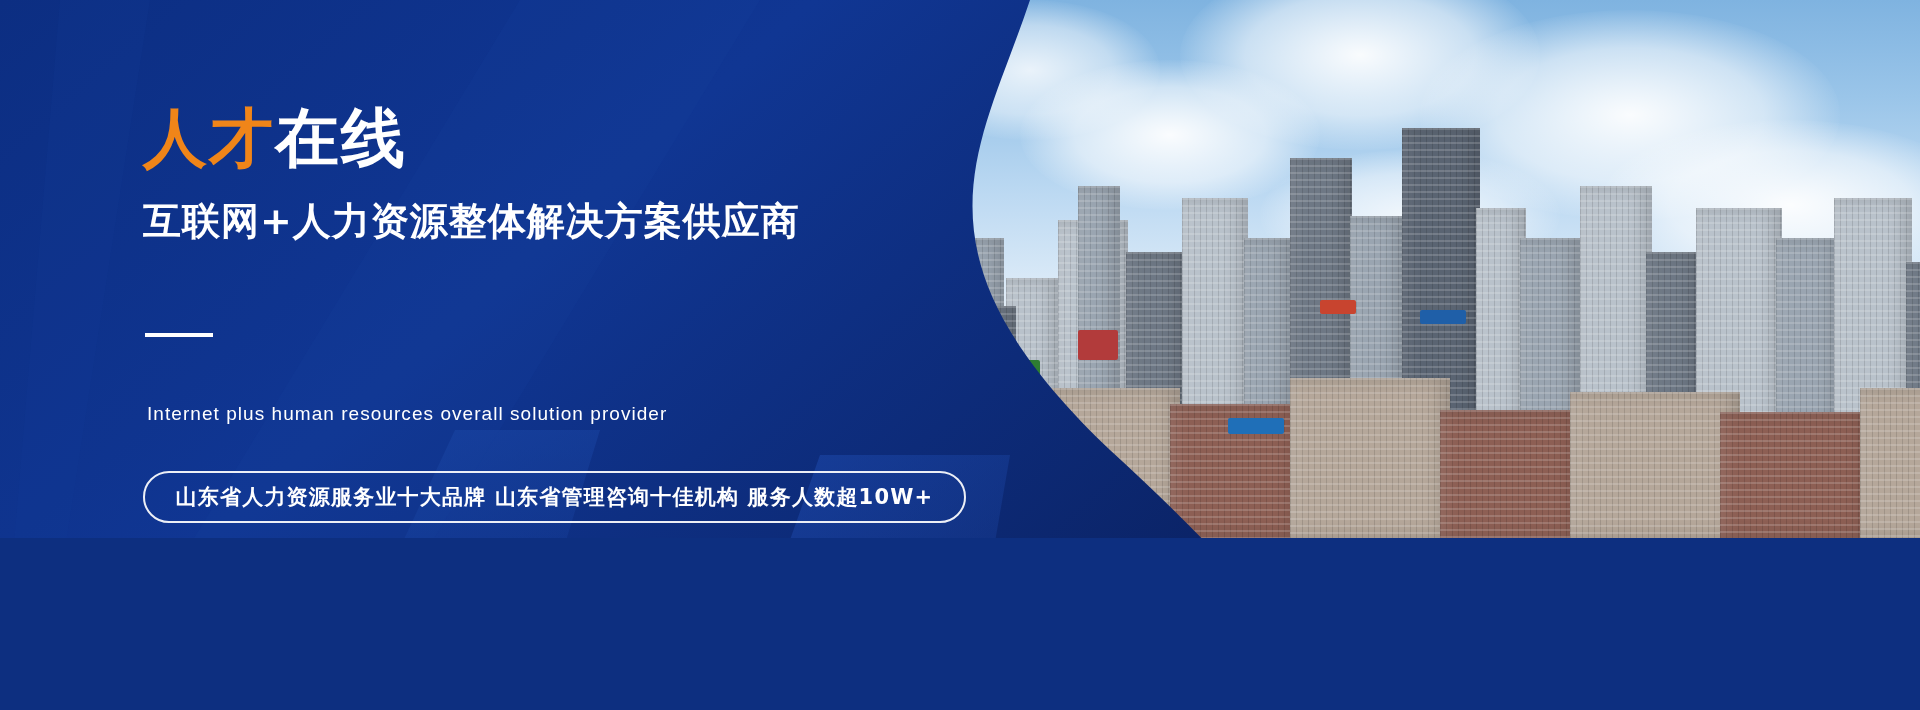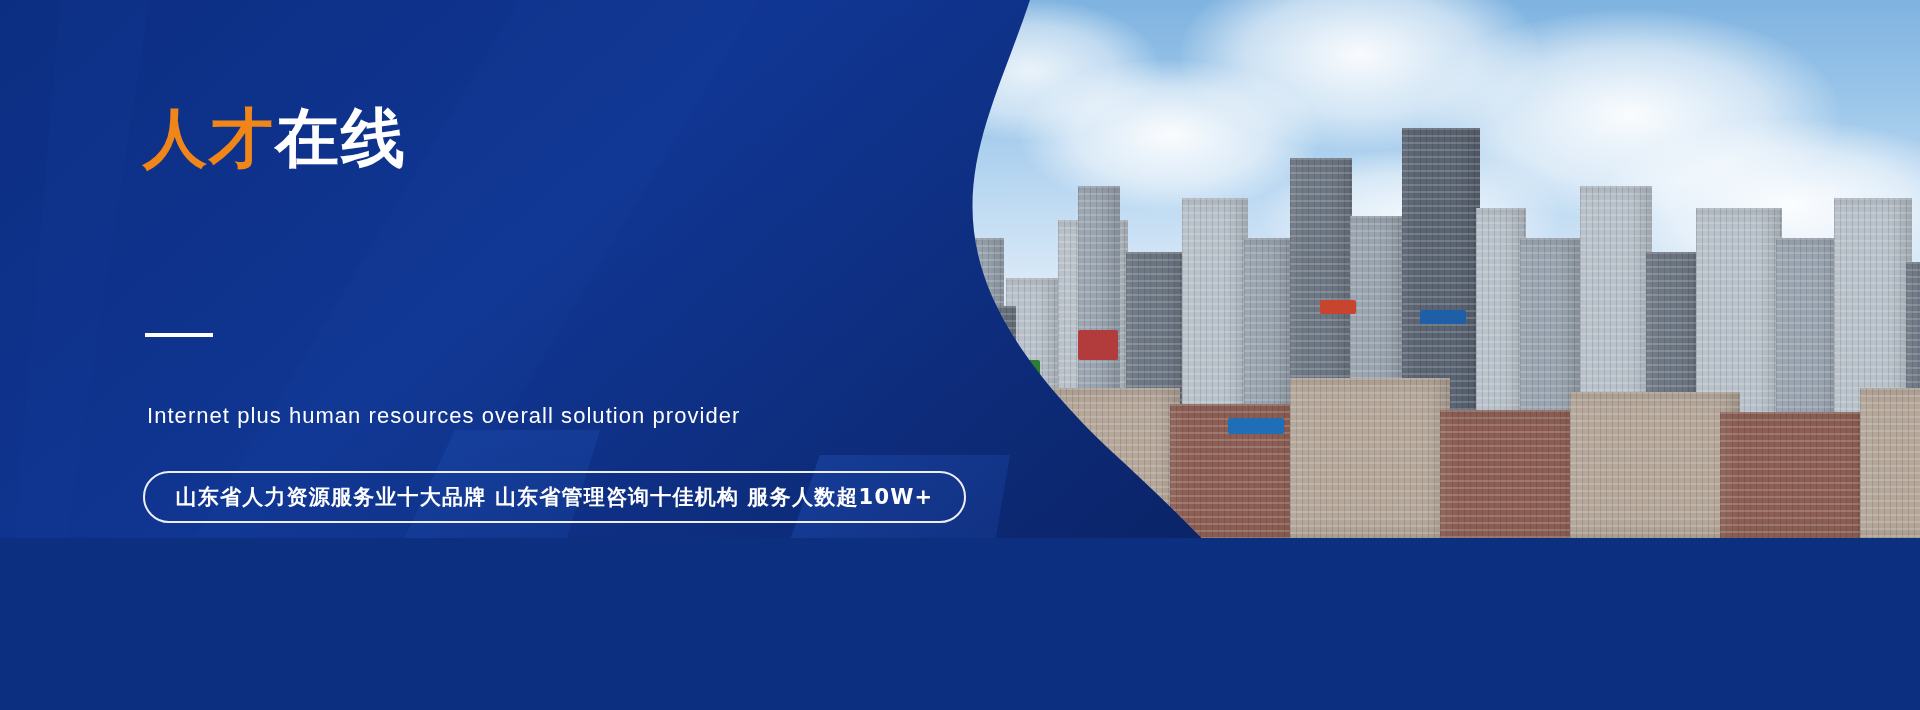--- a/index.html
+++ b/index.html
@@ -112,21 +112,21 @@
   }
 
   .en-title {
     position:absolute; top:358px; left:0;
     font-size:27px; color:#ffffff; font-weight:400;
     letter-spacing:3.2px; white-space:nowrap;
   }
 
   .en-sub {
     position:absolute; top:403px; left:4px;
-    font-size:22px; color:#ffffff; font-weight:400;
+    font-size:19px; color:#ffffff; font-weight:400;
     letter-spacing:1.05px; white-space:nowrap;
   }
 
   .badge {
     position:absolute; top:471px; left:0;
     width:823px; height:52px;
     border:2px solid rgba(255,255,255,.92);
     border-radius:26px;
     display:flex; align-items:center; justify-content:center;
   }
@@ -222,20 +222,21 @@
 
       <path d="M520,0 L760,0 L330,710 L90,710 Z" fill="#16429D" opacity="0.22"></path>
       <path d="M60,0 L150,0 L40,710 L0,710 Z" fill="#16429D" opacity="0.14"></path>
     </svg>
   </div>
 
   <div class="content">
 
     <div class="title"><span class="accent">人才</span><span class="plain">在线</span></div>
 
+    <div class="subtitle">互联网+人力资源整体解决方案供应商</div>
 
     <div class="rule"></div>
 
 
     <div class="en-sub">Internet plus human resources overall solution provider</div>
 
     <div class="badge">
       <span class="badge-text">山东省人力资源服务业十大品牌   山东省管理咨询十佳机构   服务人数超10W+</span>
     </div>
 

